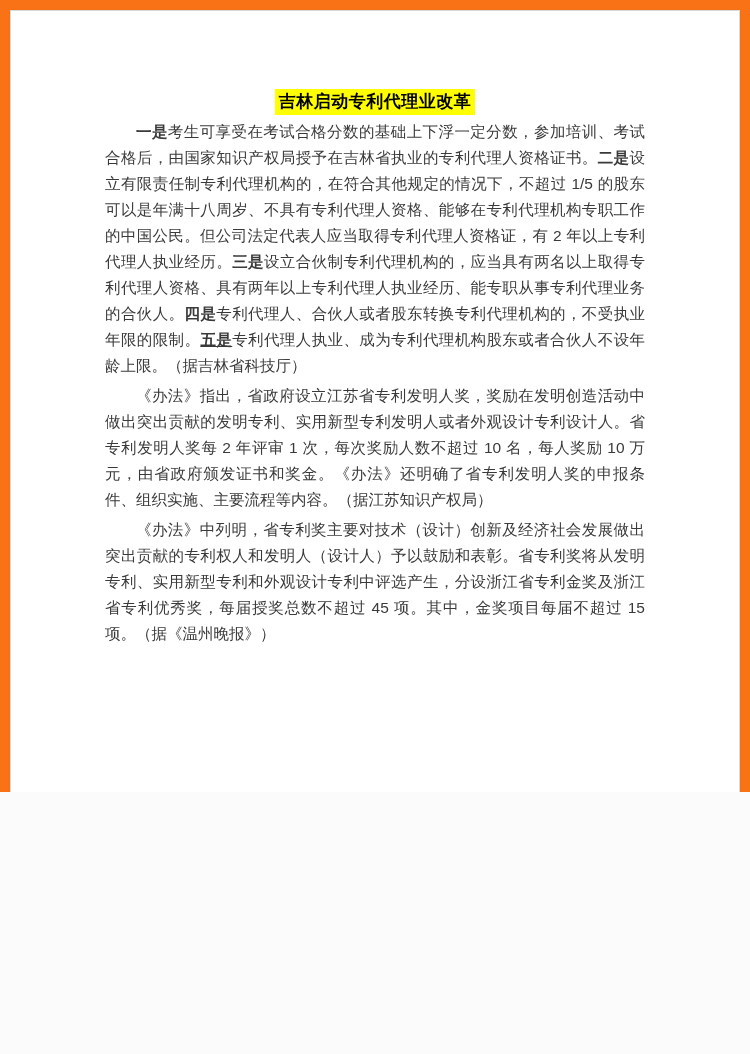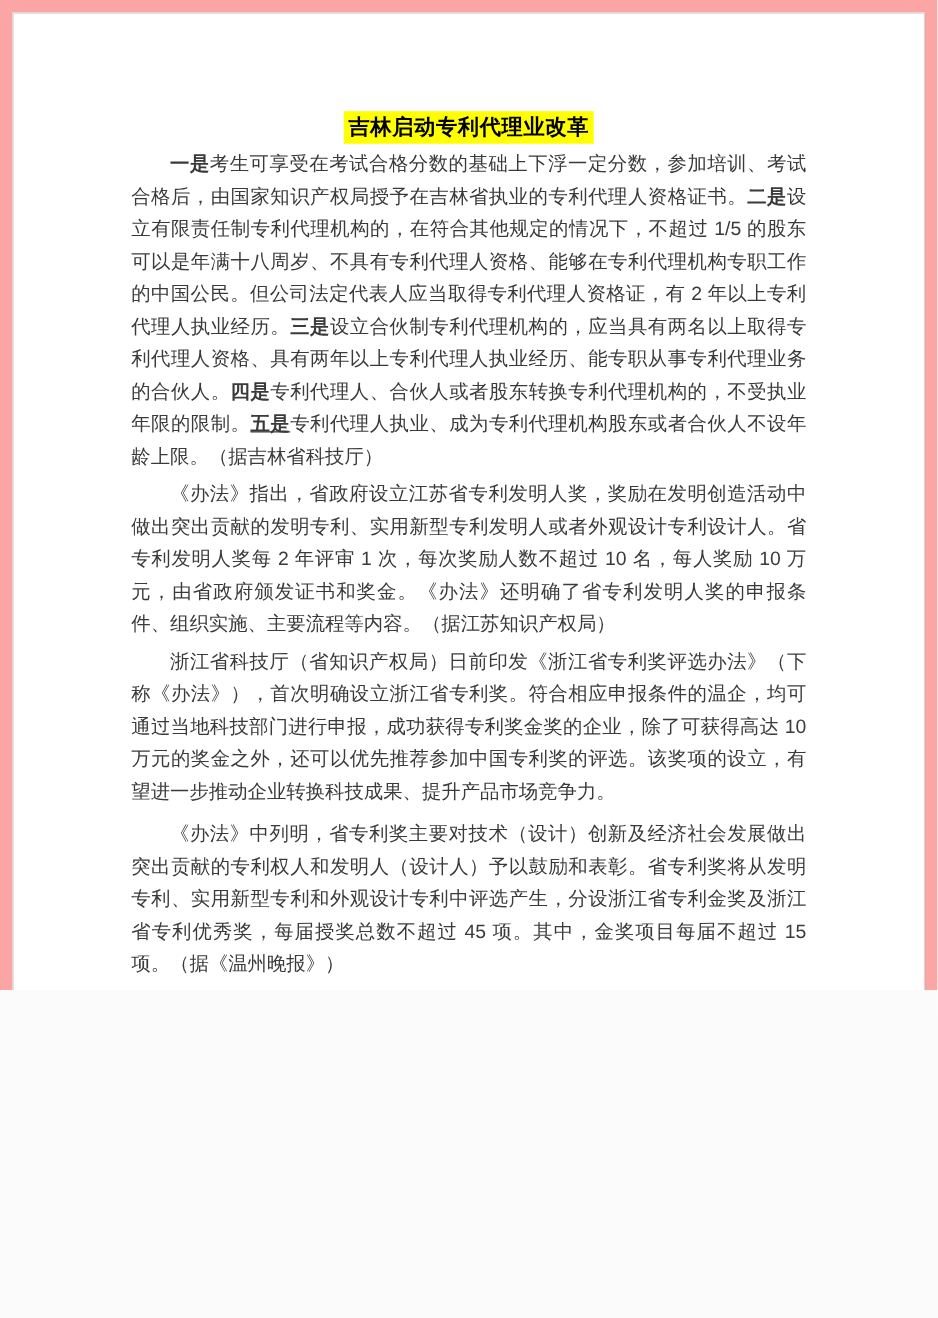--- a/index.html
+++ b/index.html
@@ -5,21 +5,21 @@
   html, body {
     margin: 0;
     padding: 0;
     background: #fbfbfb;
     font-family: "Liberation Sans", "DejaVu Sans", sans-serif;
   }
   .viewport {
     width: 750px;
     height: 792px;
     position: relative;
-    background: #fca5a5;
+    background: #f97316;
     overflow: hidden;
   }
   .sheet {
     position: absolute;
     left: 10px;
     top: 10px;
     width: 728px;
     height: 1030px;
     background: #ffffff;
     border: 1px solid #d9d9d9;
@@ -117,21 +117,20 @@
           <span class="section-title">吉林启动专利代理业改革</span>
         </div>
         <p class="para"><span style="font-weight: bold;">一是</span><span>考生可享受在考试合格分数的基础上下浮一定分数，参加培训、考试合格后，由国家知识产权局授予在吉林省执业的专利代理人资格证书。</span><span style="font-weight: bold;">二是</span><span>设立有限责任制专利代理机构的，在符合其他规定的情况下，不超过 1/5 的股东可以是年满十八周岁、不具有专利代理人资格、能够在专利代理机构专职工作的中国公民。但公司法定代表人应当取得专利代理人资格证，有 2 年以上专利代理人执业经历。</span><span style="font-weight: bold;">三是</span><span>设立合伙制专利代理机构的，应当具有两名以上取得专利代理人资格、具有两年以上专利代理人执业经历、能专职从事专利代理业务的合伙人。</span><span style="font-weight: bold;">四是</span><span>专利代理人、合伙人或者股东转换专利代理机构的，不受执业年限的限制。</span><span style="font-weight: bold; text-decoration: underline;">五是</span><span>专利代理人执业、成为专利代理机构股东或者合伙人不设年龄上限。（据吉林省科技厅）</span></p>
       </div>
 
       <div class="section">
         <p class="para"><span>《办法》指出，省政府设立江苏省专利发明人奖，奖励在发明创造活动中做出突出贡献的发明专利、实用新型专利发明人或者外观设计专利设计人。省专利发明人奖每 2 年评审 1 次，每次奖励人数不超过 10 名，每人奖励 10 万元，由省政府颁发证书和奖金。《办法》还明确了省专利发明人奖的申报条件、组织实施、主要流程等内容。（据江苏知识产权局）</span></p>
       </div>
 
       <div class="section">
-        <p class="para"><span>浙江省科技厅（省知识产权局）日前印发《浙江省专利奖评选办法》（下称《办法》），首次明确设立浙江省专利奖。符合相应申报条件的温企，均可通过当地科技部门进行申报，成功获得专利奖金奖的企业，除了可获得高达 10 万元的奖金之外，还可以优先推荐参加中国专利奖的评选。该奖项的设立，有望进一步推动企业转换科技成果、提升产品市场竞争力。</span></p>
         <p class="para"><span>《办法》中列明，省专利奖主要对技术（设计）创新及经济社会发展做出突出贡献的专利权人和发明人（设计人）予以鼓励和表彰。省专利奖将从发明专利、实用新型专利和外观设计专利中评选产生，分设浙江省专利金奖及浙江省专利优秀奖，每届授奖总数不超过 45 项。其中，金奖项目每届不超过 15 项。（据《温州晚报》）</span></p>
       </div>
 
     </div>
 
     <div class="footer">
       <svg class="logo" viewBox="0 0 42 42" aria-hidden="true">
         <circle cx="21" cy="21" r="19.5" fill="#ffffff" stroke="#3a6fba" stroke-width="1.4"></circle>
         <circle cx="21" cy="21" r="14.8" fill="none" stroke="#3a6fba" stroke-width="0.8"></circle>
         <path d="M8 16 Q10 10 15 7.5" fill="none" stroke="#3a6fba" stroke-width="1" stroke-dasharray="1.5 1.6"></path>

